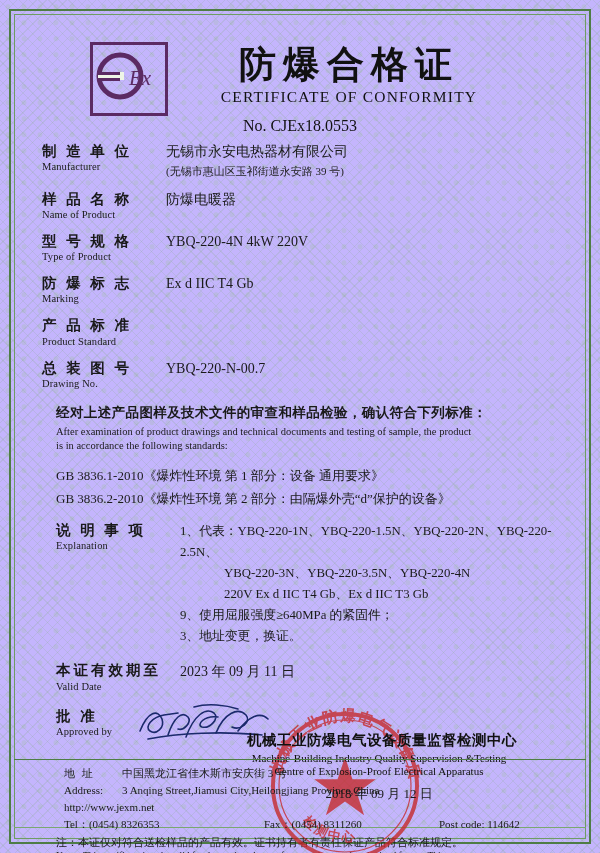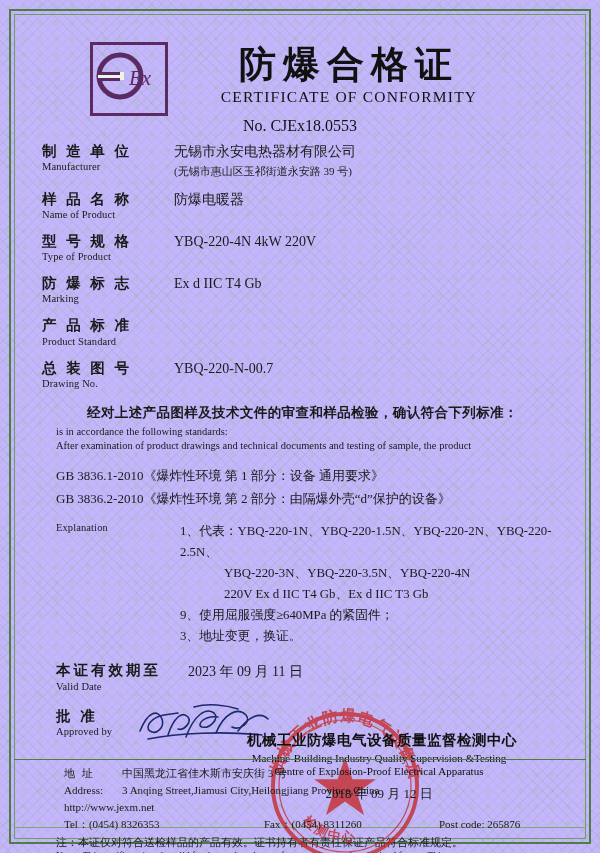--- a/index.html
+++ b/index.html
@@ -116,41 +116,39 @@
   .label .en {
     font-size: 10.5px;
     display: block;
     line-height: 1.25;
     letter-spacing: 0.1px;
   }
   .value {
     font-size: 14px;
     padding-top: 1px;
     line-height: 1.35;
-    margin-left: 8px;
   }
   .value .sub {
     display: block;
     font-size: 11px;
     margin-top: 2px;
     color: #222;
   }
 
   
   .statement {
     margin-top: 14px;
     padding-left: 42px;
     padding-right: 30px;
   }
   .statement .line-cn {
     font-size: 13.5px;
     font-weight: bold;
     letter-spacing: 0.4px;
     margin-bottom: 3px;
-    margin-left: 31px;
   }
   .statement .line-en {
     font-size: 10.5px;
     line-height: 1.35;
   }
   .standards {
     margin-top: 12px;
     padding-left: 42px;
     font-size: 13px;
     line-height: 1.75;
@@ -363,31 +361,32 @@
         </div>
         <div class="value">
           <span>YBQ-220-N-00.7</span>
         </div>
       </div>
 
     </div>
 
     <div class="statement">
       <div class="line-cn">经对上述产品图样及技术文件的审查和样品检验，确认符合下列标准：</div>
+      <div class="line-en">After examination of product drawings and technical documents and testing of sample, the product</div>
       <div class="line-en">is in accordance the following standards:</div>
-      <div class="line-en">After examination of product drawings and technical documents and testing of sample, the product</div>
     </div>
 
     <div class="standards">
       <div>GB 3836.1-2010《爆炸性环境 第 1 部分：设备 通用要求》</div>
       <div>GB 3836.2-2010《爆炸性环境 第 2 部分：由隔爆外壳“d”保护的设备》</div>
     </div>
 
     <div class="explain">
       <div class="label">
+        <span class="cn">说 明 事 项</span>
         <span class="en">Explanation</span>
       </div>
       <div class="body">
         <div>1、代表：YBQ-220-1N、YBQ-220-1.5N、YBQ-220-2N、YBQ-220-2.5N、</div>
         <div class="indent">YBQ-220-3N、YBQ-220-3.5N、YBQ-220-4N</div>
         <div class="indent">220V    Ex d IIC T4 Gb、Ex d IIC T3 Gb</div>
         <div>9、使用屈服强度≥640MPa 的紧固件；</div>
         <div>3、地址变更，换证。</div>
       </div>
     </div>
@@ -469,19 +468,19 @@
       </div>
       <div class="f-row">
         <div class="c1">
           <span>Tel：</span><span>(0454) 8326353</span>
         </div>
         <div class="c2">
           <span>Fax：</span><span>(0454) 8311260</span>
         </div>
         <div class="c3">
           <span>Post code:</span>
-          <span>265876</span>
+          <span>114642</span>
         </div>
       </div>
     </div>
 
   </div>
 </div>
 
 </body></html>

